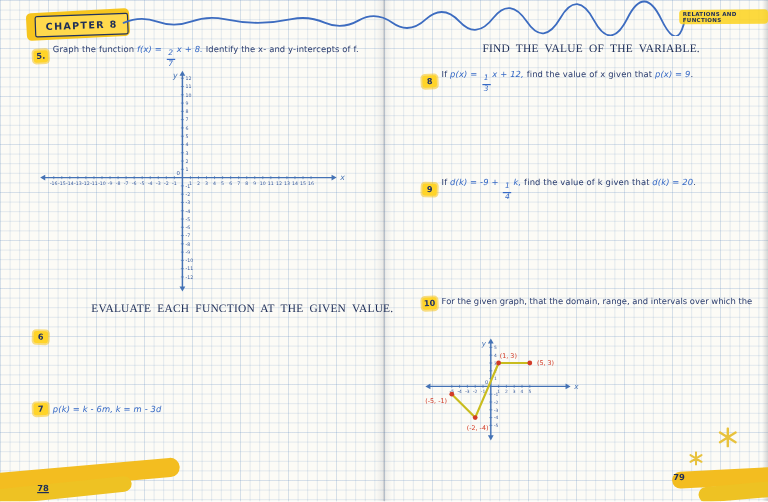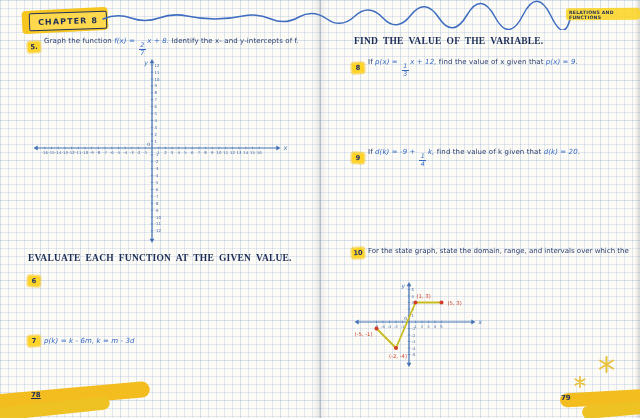--- a/index.html
+++ b/index.html
@@ -24,21 +24,21 @@
     background:linear-gradient(90deg,rgba(0,0,0,0),rgba(140,142,150,0.35));}
   
   .chapter-blob{left:22px;top:9px;width:86px;height:23px;background:#f6c51e;border-radius:4px;transform:rotate(-3deg);}
   .chapter-box{left:29px;top:12px;width:76px;height:16px;border:1.6px solid #21325e;background:#ffd94d;border-radius:2px;
     transform:rotate(-2deg);display:flex;align-items:center;justify-content:center;}
   .chapter-box span{font-size:8px;font-weight:bold;letter-spacing:1.1px;color:#1d2d58;}
   
   .title-hl{left:566px;top:8px;width:74px;height:12px;background:#fcd21d;opacity:0.85;border-radius:3px;transform:rotate(-0.5deg);}
   .book-title{left:569px;top:10px;font-size:4.6px;font-weight:bold;letter-spacing:0.25px;color:#1d2d58;}
   
-  .sec-heading{font-family:"Liberation Serif", serif;font-weight:bold;font-size:9.5px;color:#1c2c56;letter-spacing:0.2px;word-spacing:2.5px;white-space:nowrap;}
+  .sec-heading{font-family:"Liberation Serif", serif;font-weight:normal;font-size:9.5px;color:#1c2c56;letter-spacing:0.2px;word-spacing:2.5px;white-space:nowrap;margin-left:48px;}
   
   .prob{display:flex;align-items:center;gap:4px;white-space:nowrap;}
   .badge{display:flex;align-items:center;justify-content:center;min-width:10px;height:10px;padding:0 1px;
     background:#ffd429;color:#233364;font-size:6.8px;font-weight:bold;border-radius:2px;
     box-shadow:0 0 0 1.5px rgba(246,197,30,0.55);transform:rotate(-3deg);flex:0 0 auto;}
   .ptext{font-size:7px;color:#2a3c6e;letter-spacing:0.1px;text-align:right;}
   .math{color:#3468c5;font-style:italic;}
   .mfrac{display:inline-flex;flex-direction:column;align-items:center;vertical-align:-0.5em;line-height:1.05;margin:0 1.5px;}
   .fnum{font-size:6.3px;padding:0 1.5px 0.5px;border-bottom:0.9px solid currentColor;}
   .fden{font-size:6.3px;padding-top:0.5px;}
@@ -208,21 +208,21 @@
     <span class="badge" style="transform:rotate(2deg);">6</span>
   </div>
 
   <div class="abs prob" style="left:28px;top:334px;height:14px;">
     <span class="badge" style="transform:rotate(-2deg);">7</span>
     <span class="ptext math">p(k) = k - 6m, k = m - 3d</span>
   </div>
 
   <div class="abs swoosh" style="left:-14px;top:388px;width:164px;height:16px;transform:rotate(-5deg);"></div>
   <div class="abs swoosh" style="left:-22px;top:403px;width:132px;height:13px;transform:rotate(-6deg);background:#eec223;"></div>
-  <div class="abs pagenum" style="left:31px;top:391px;text-decoration:underline;">78</div>
+  <div class="abs pagenum" style="left:31px;top:403px;text-decoration:underline;">78</div>
 
   <div class="abs sec-heading" style="left:354px;top:36px;">FIND THE VALUE OF THE VARIABLE.</div>
 
   <div class="abs prob" style="left:352px;top:57px;height:22px;">
     <span class="badge">8</span>
     <span class="ptext">
       <span>If </span><span class="math"><span>p(x) = </span><span class="mfrac">
             <span class="fnum">1</span>
             <span class="fden">3</span>
           </span><span>x + 12,</span></span><span> find the value of x given that </span><span class="math">p(x) = 9</span><span>.</span>
@@ -235,21 +235,21 @@
       <span>If </span><span class="math"><span>d(k) = -9 + </span><span class="mfrac">
             <span class="fnum">1</span>
             <span class="fden">4</span>
           </span><span>k,</span></span><span> find the value of k given that </span><span class="math">d(k) = 20</span><span>.</span>
     </span>
   </div>
 
   <div class="abs" style="left:352px;top:246px;display:flex;align-items:flex-start;gap:4px;white-space:nowrap;">
     <span class="badge" style="margin-top:2px;">10</span>
     <div class="twoline">
-      <div>For the state graph, state the domain, range, and intervals over which the</div>
+      <div>For the given graph, that the domain, range, and intervals over which the</div>
     </div>
   </div>
 
   <svg id="chart2" class="abs" style="left:345px;top:280px;" width="155" height="105" viewBox="0 0 155 105">
       <line x1="13" y1="42" x2="127" y2="42" stroke="#4472b5" stroke-width="1.2"></line>
       <line x1="64" y1="5" x2="64" y2="84" stroke="#4472b5" stroke-width="1.2"></line>
       <polygon points="130.5,42 126.3,39.6 126.3,44.4" fill="#4472b5"></polygon>
       <polygon points="9.5,42 13.7,39.6 13.7,44.4" fill="#4472b5"></polygon>
       <polygon points="64,2 61.6,6.2 66.4,6.2" fill="#4472b5"></polygon>
       <polygon points="64,87 61.6,82.8 66.4,82.8" fill="#4472b5"></polygon>

